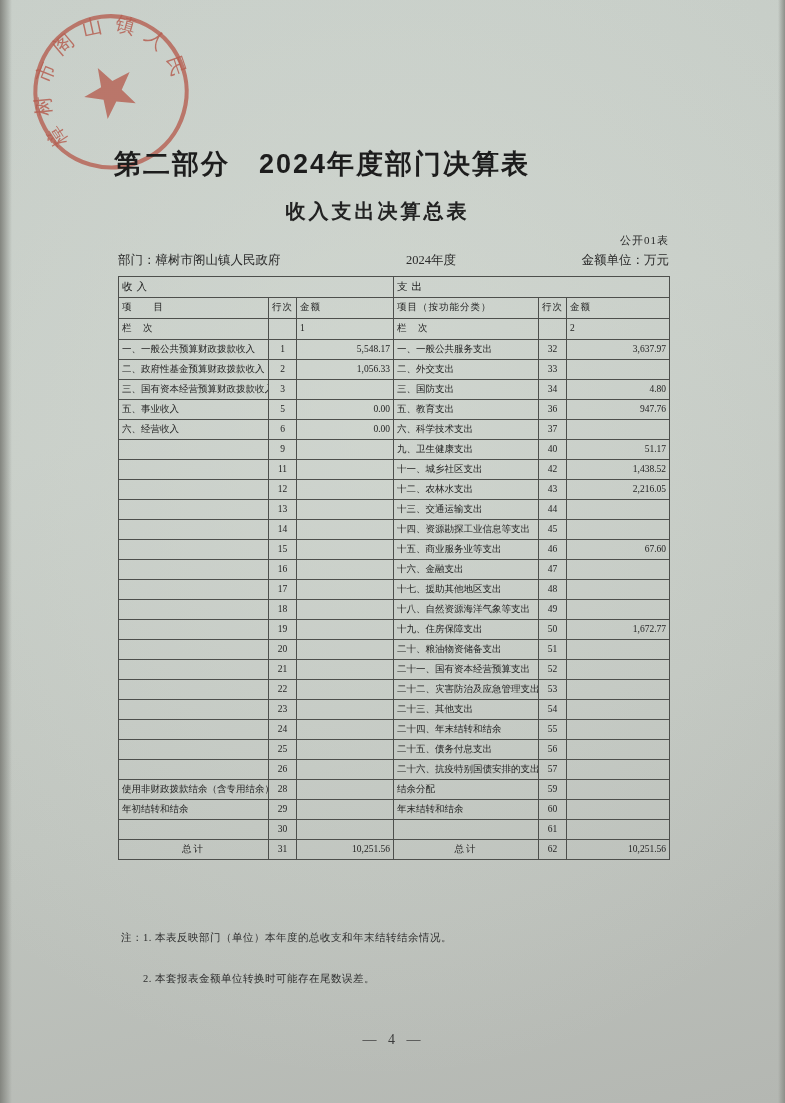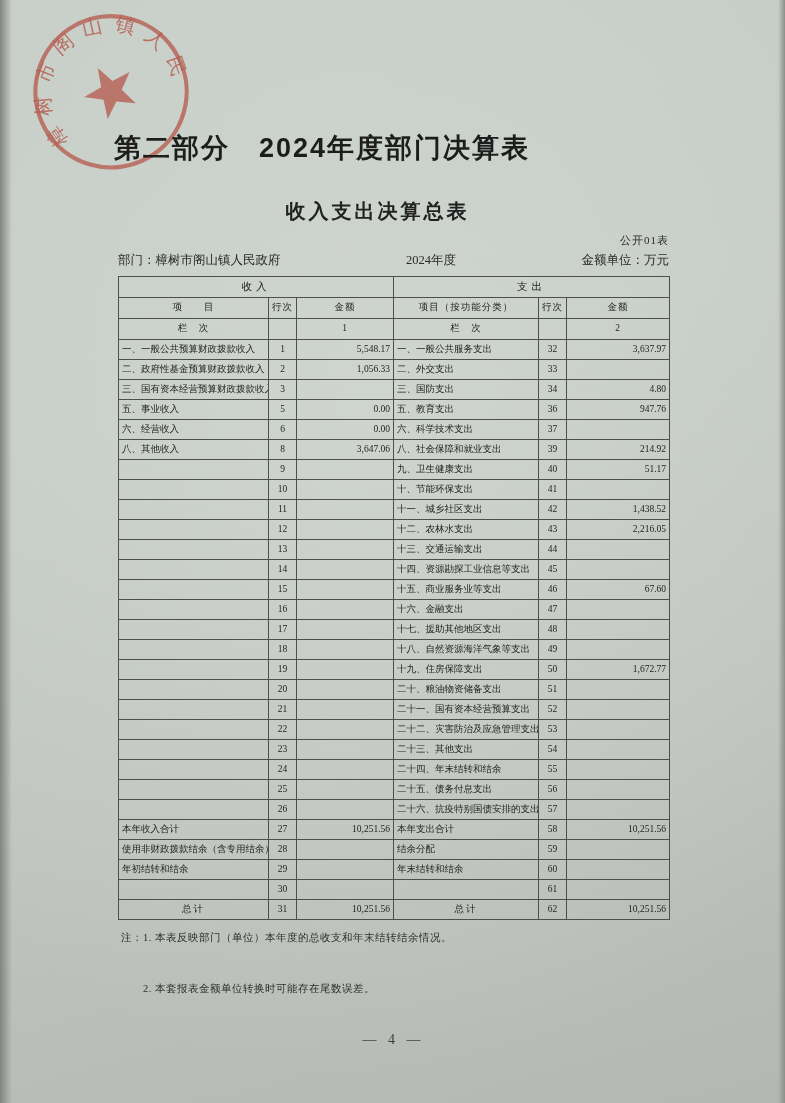--- a/index.html
+++ b/index.html
@@ -20,21 +20,21 @@
   }
   .photo::after{
     content:"";position:absolute;right:0;top:0;bottom:0;width:7px;
     background:linear-gradient(270deg,#8d8f89,rgba(141,143,137,0));
   }
   .stamp{
     position:absolute;left:26px;top:6px;width:168px;height:168px;
     transform:rotate(-29deg);opacity:.83;
   }
   .part-title{
-    position:absolute;left:0;top:130px;width:644px;text-align:center;
+    position:absolute;left:0;top:146px;width:644px;text-align:center;
     font-family:"Liberation Sans","DejaVu Sans",sans-serif;
     font-weight:700;font-size:27px;letter-spacing:2px;color:#1d1d1d;
   }
   .table-title{
     position:absolute;left:0;top:198px;width:755px;text-align:center;
     font-family:"Liberation Sans","DejaVu Sans",sans-serif;
     font-weight:700;font-size:20px;letter-spacing:3px;color:#222;
   }
   .public-label{
     position:absolute;left:118px;top:233px;width:551px;text-align:right;
@@ -49,32 +49,32 @@
     position:absolute;left:118px;top:276px;width:551px;
     border-collapse:collapse;table-layout:fixed;
   }
   table.fin th, table.fin td{
     border:1px solid #4d4f4c;
     font-size:9.5px;color:#232323;
     padding:0 3px;height:19px;line-height:1;
     overflow:hidden;white-space:nowrap;
     font-weight:400;
   }
-  table.fin thead th{height:20px;text-align:center;letter-spacing:1px;}
+  table.fin thead th{height:20px;text-align:left;letter-spacing:1px;}
   table.fin .section-h{font-size:10.5px;letter-spacing:4px;}
   .c-item{text-align:left;padding-left:6px;}
   .c-no{text-align:center;padding:0 1px;}
   .c-amt{text-align:right;padding-right:5px;}
   td.indent{padding-left:16px;}
   td.total{text-align:center;font-weight:700;letter-spacing:2px;}
   .notes{
     position:absolute;left:121px;top:931px;width:560px;
     font-size:10.5px;color:#2e2e2e;letter-spacing:.5px;
   }
-  .notes .note2{margin-top:37px;padding-left:22px;}
+  .notes .note2{margin-top:27px;padding-left:22px;}
   .page-num{
     position:absolute;left:118px;top:1032px;width:551px;text-align:center;
     font-size:14px;color:#3c3c3c;letter-spacing:4px;
   }
 </style>
 </head>
 <body>
 
 <div class="photo">
 
@@ -165,45 +165,29 @@
         </tr>
         <tr>
           <td class="c-item">六、经营收入</td>
           <td class="c-no">6</td>
           <td class="c-amt">0.00</td>
           <td class="c-item">六、科学技术支出</td>
           <td class="c-no">37</td>
           <td class="c-amt"></td>
         </tr>
         <tr>
-          <td class="c-item">八、其他收入</td>
-          <td class="c-no">8</td>
-          <td class="c-amt">3,647.06</td>
-          <td class="c-item">八、社会保障和就业支出</td>
-          <td class="c-no">39</td>
-          <td class="c-amt">214.92</td>
-        </tr>
-        <tr>
           <td class="c-item"></td>
           <td class="c-no">9</td>
           <td class="c-amt"></td>
           <td class="c-item">九、卫生健康支出</td>
           <td class="c-no">40</td>
           <td class="c-amt">51.17</td>
         </tr>
         <tr>
           <td class="c-item"></td>
-          <td class="c-no">10</td>
-          <td class="c-amt"></td>
-          <td class="c-item">十、节能环保支出</td>
-          <td class="c-no">41</td>
-          <td class="c-amt"></td>
-        </tr>
-        <tr>
-          <td class="c-item"></td>
           <td class="c-no">11</td>
           <td class="c-amt"></td>
           <td class="c-item">十一、城乡社区支出</td>
           <td class="c-no">42</td>
           <td class="c-amt">1,438.52</td>
         </tr>
         <tr>
           <td class="c-item"></td>
           <td class="c-no">12</td>
           <td class="c-amt"></td>
@@ -315,28 +299,20 @@
           <td class="c-no">56</td>
           <td class="c-amt"></td>
         </tr>
         <tr>
           <td class="c-item"></td>
           <td class="c-no">26</td>
           <td class="c-amt"></td>
           <td class="c-item">二十六、抗疫特别国债安排的支出</td>
           <td class="c-no">57</td>
           <td class="c-amt"></td>
-        </tr>
-        <tr>
-          <td class="c-item">本年收入合计</td>
-          <td class="c-no">27</td>
-          <td class="c-amt">10,251.56</td>
-          <td class="c-item">本年支出合计</td>
-          <td class="c-no">58</td>
-          <td class="c-amt">10,251.56</td>
         </tr>
         <tr>
           <td class="c-item indent">使用非财政拨款结余（含专用结余）</td>
           <td class="c-no">28</td>
           <td class="c-amt"></td>
           <td class="c-item indent">结余分配</td>
           <td class="c-no">59</td>
           <td class="c-amt"></td>
         </tr>
         <tr>

